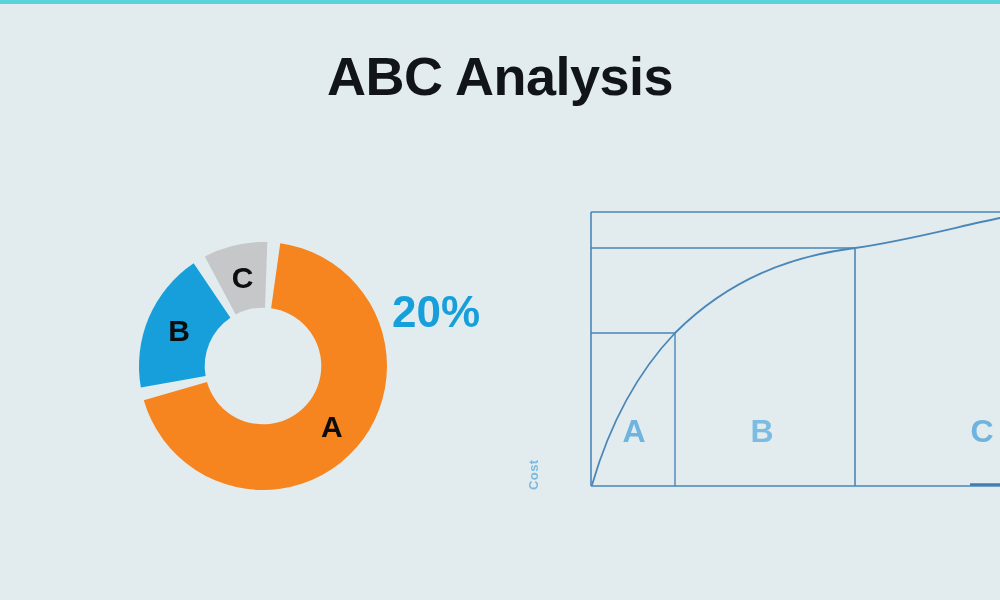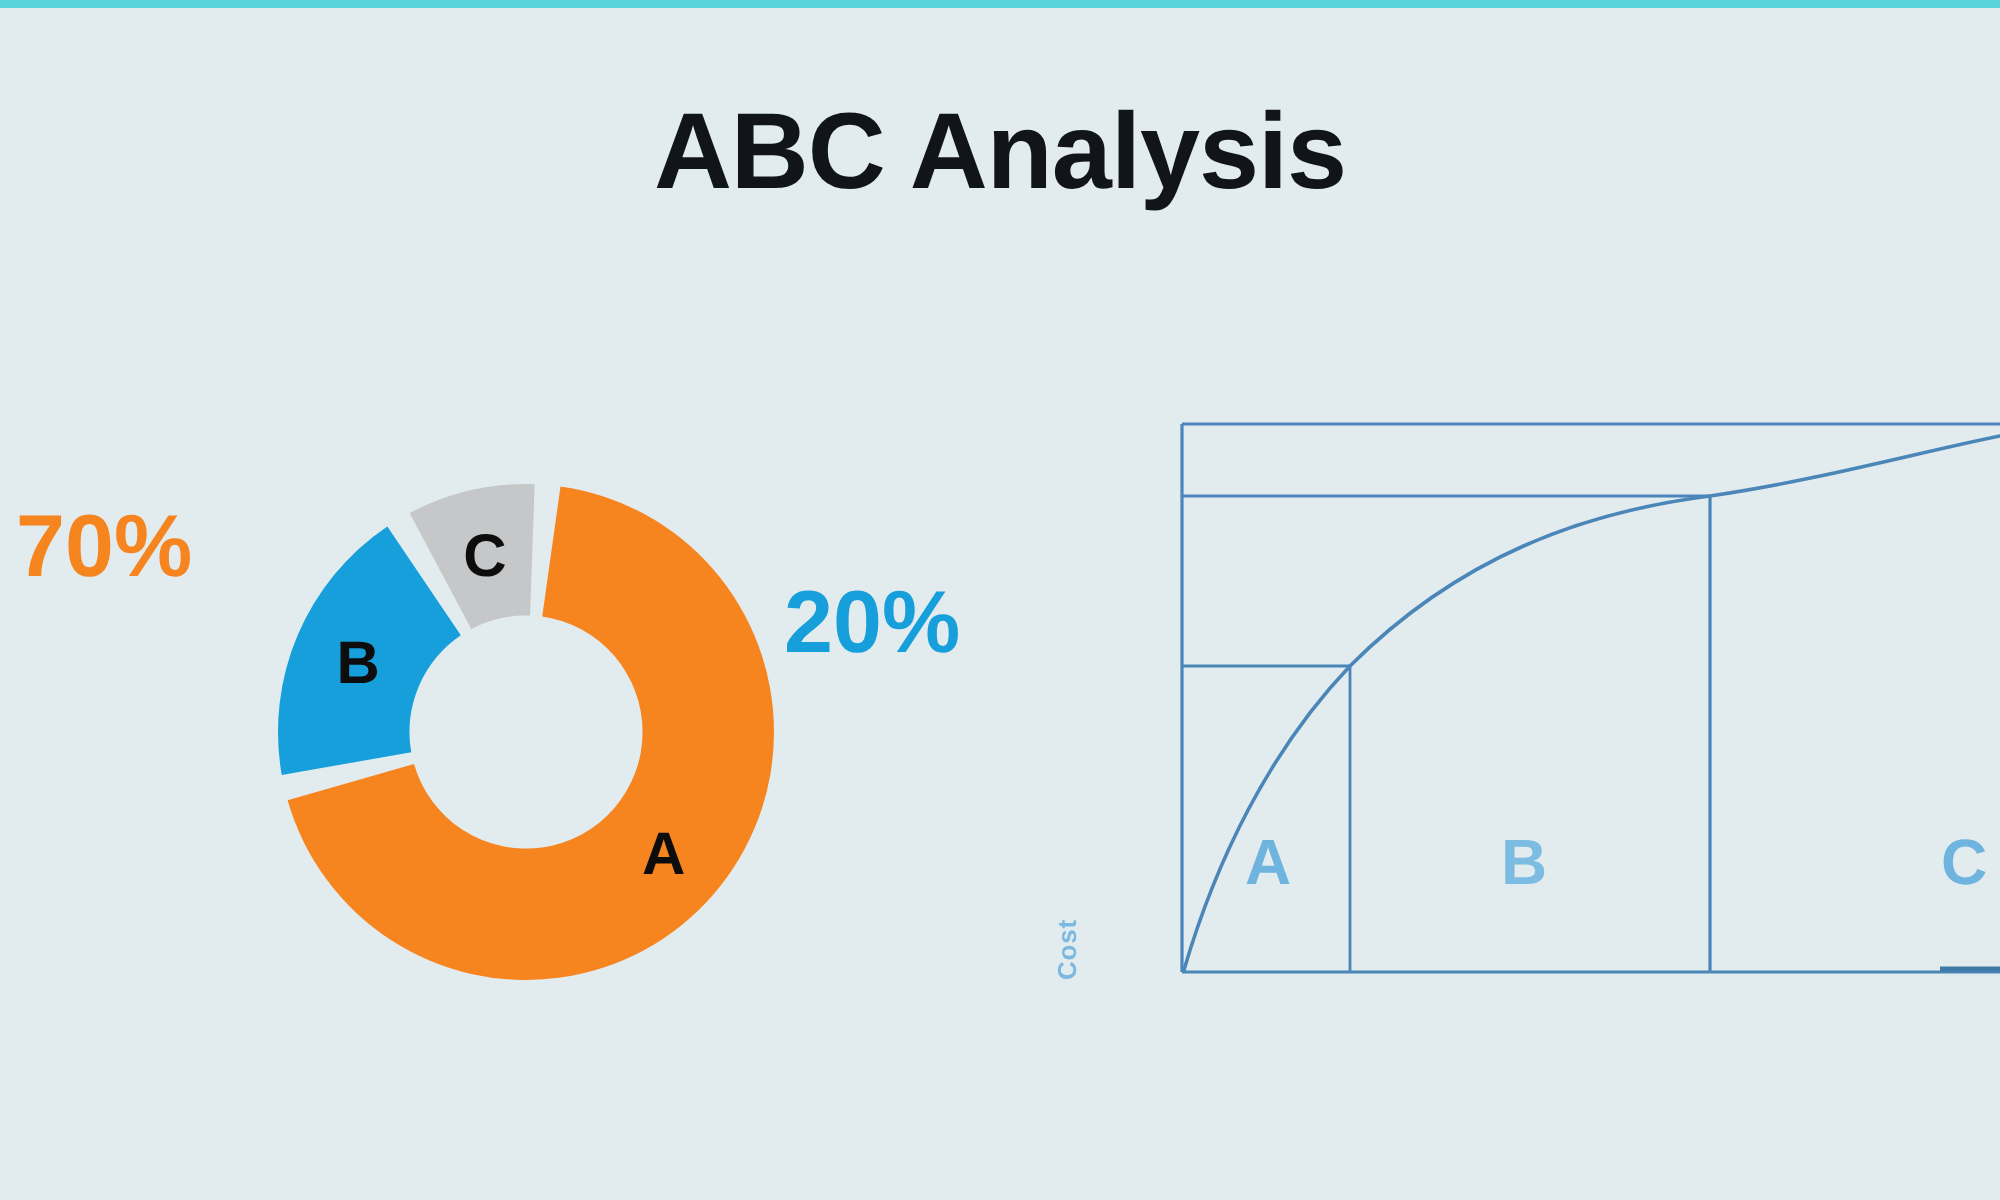--- a/index.html
+++ b/index.html
@@ -63,21 +63,20 @@
 
       <path d="M 204.79 66.51 A 124 124 0 0 1 267.33 52.08 L 265.03 117.76 A 58.28 58.28 0 0 0 235.64 124.54 Z" fill="#c5c7c8"></path>
 
       <text x="331.8" y="246.8" font-family="Liberation Sans, sans-serif" font-size="30" font-weight="bold" fill="#0d0d0d" text-anchor="middle">A</text>
       <text x="179.1" y="151.4" font-family="Liberation Sans, sans-serif" font-size="30" font-weight="bold" fill="#0d0d0d" text-anchor="middle">B</text>
       <text x="242.5" y="98.2" font-family="Liberation Sans, sans-serif" font-size="30" font-weight="bold" fill="#0d0d0d" text-anchor="middle">C</text>
     </svg>
 
   </div>
 
-  <div class="pct-label pct-a">70%</div>
   <div class="pct-label pct-b">20%</div>
 
   <div class="pareto-panel">
 
     <svg class="pareto-svg" width="470" height="340" viewBox="0 0 470 340">
 
       <path d="M 61 22 L 61 296" stroke="#4a86b8" stroke-width="1.6" fill="none"></path>
       <path d="M 61 22 L 470 22" stroke="#4a86b8" stroke-width="1.6" fill="none"></path>
 
       <path d="M 61 58 L 325 58" stroke="#4a86b8" stroke-width="1.4" fill="none"></path>

